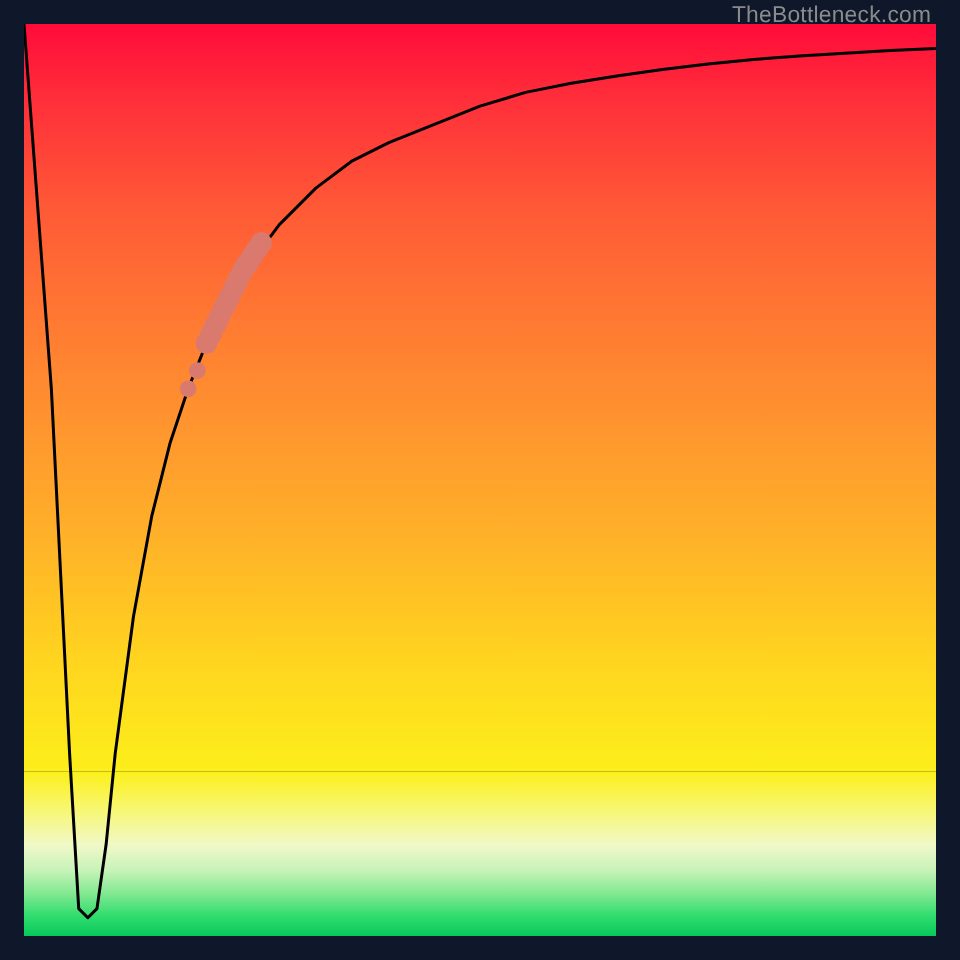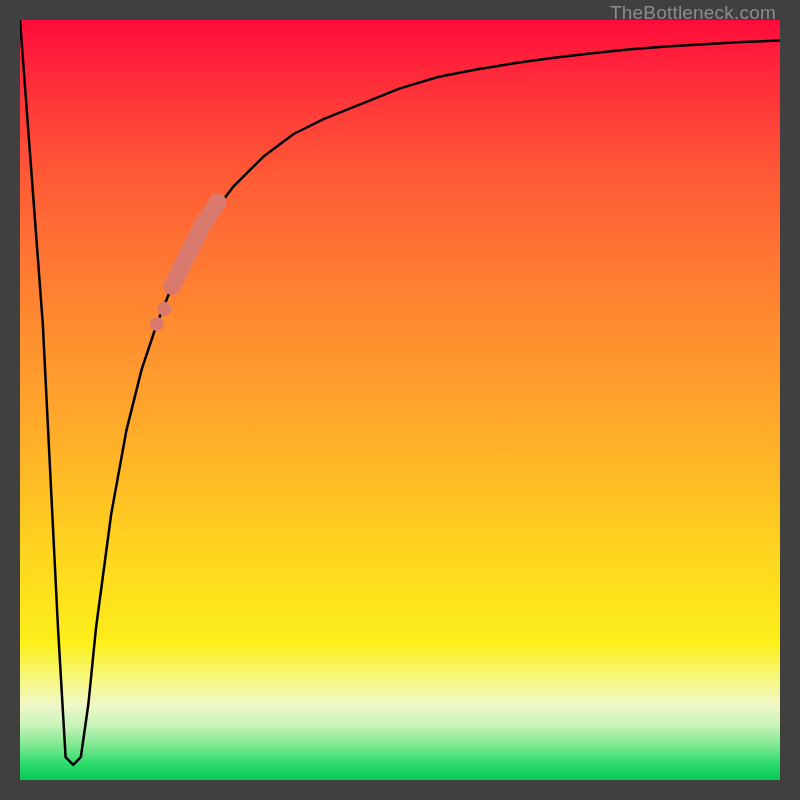--- a/index.html
+++ b/index.html
@@ -10,21 +10,21 @@
     background: #000;
     overflow: hidden;
     font-family: Arial, Helvetica, sans-serif;
   }
   .frame {
     position: absolute;
     left: 0;
     top: 0;
     width: 800px;
     height: 800px;
-    background: #404040;
+    background: #0f172a;
   }
   .plot-area {
     position: absolute;
     left: 20px;
     top: 20px;
     width: 760px;
     height: 760px;
     overflow: hidden;
   }
   

